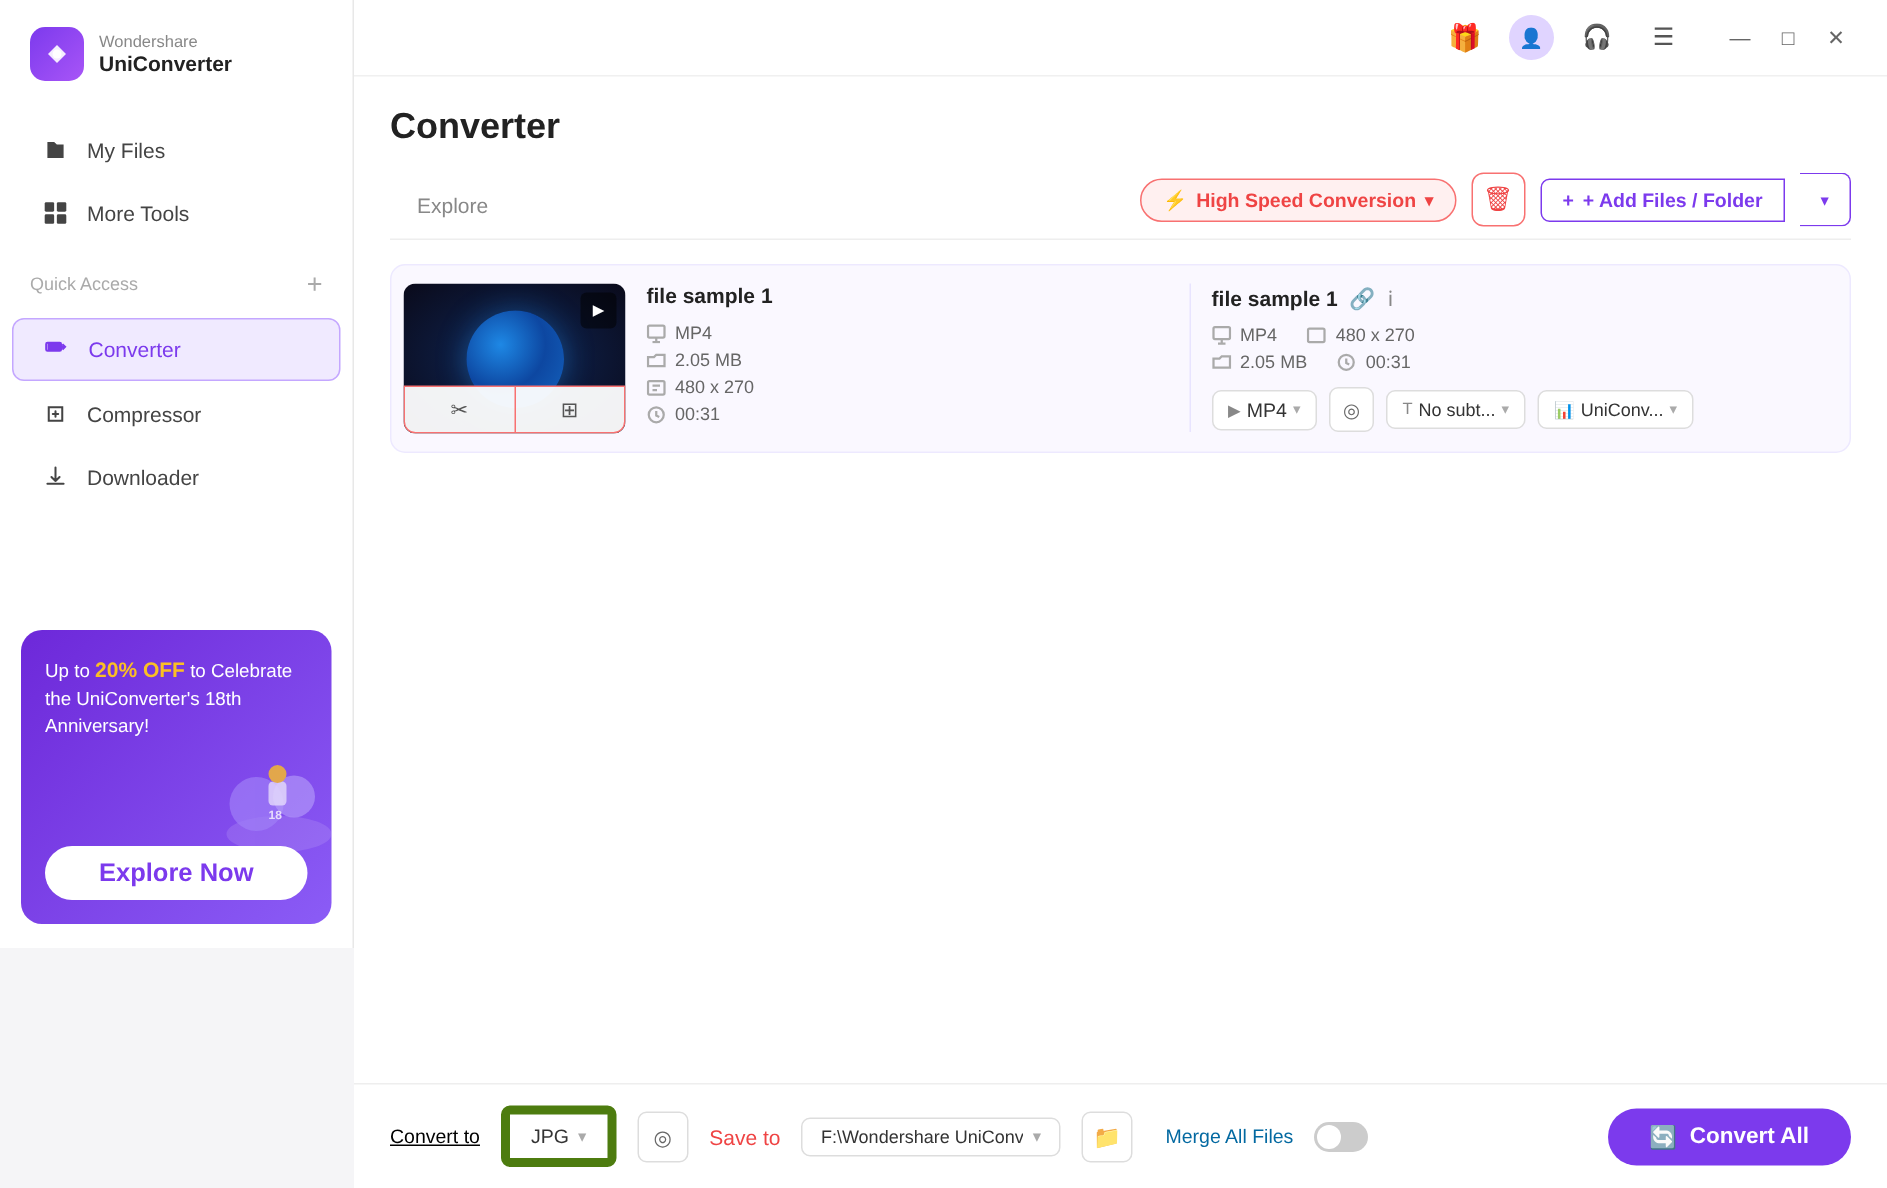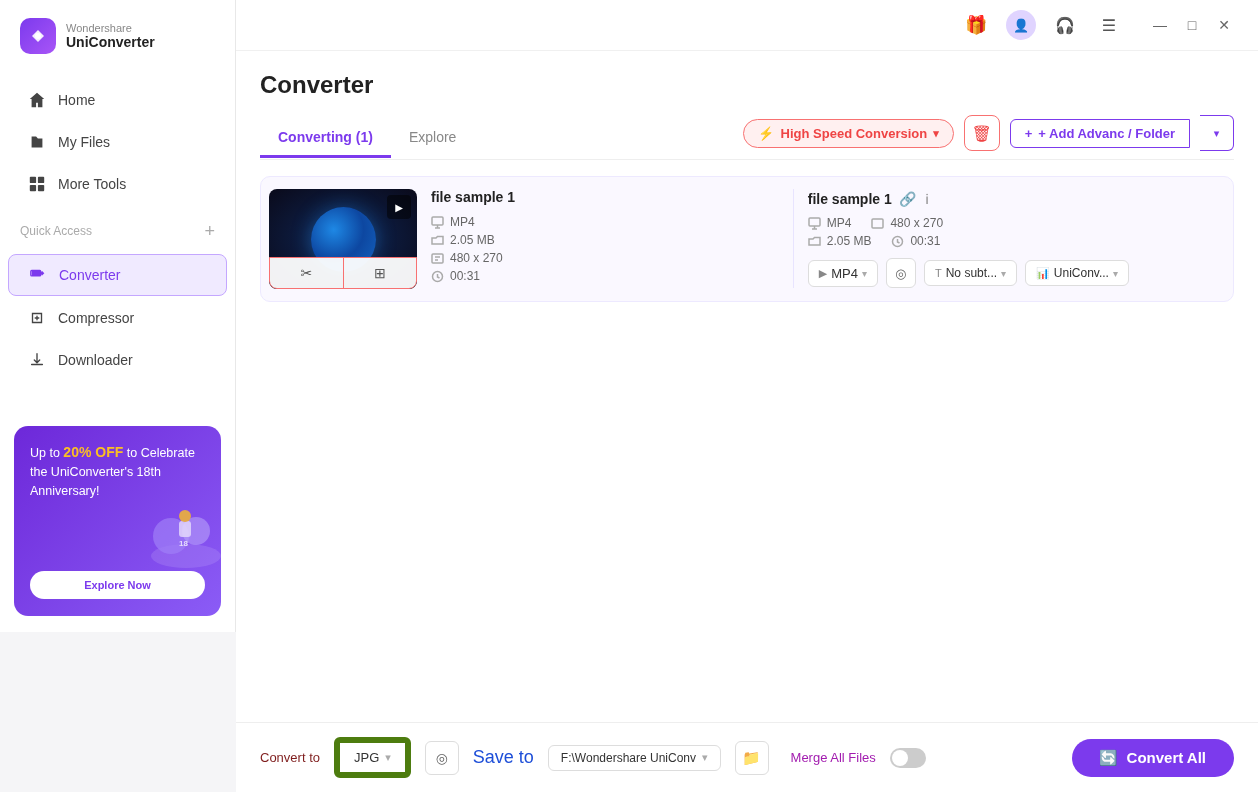--- a/index.html
+++ b/index.html
@@ -103,21 +103,21 @@
       right: -10px;
       width: 90px;
       height: 80px;
       opacity: 0.8;
     }
     .promo-btn {
       display: block;
       background: #fff;
       color: #7c3aed;
       font-weight: 700;
-      font-size: 11px;
+      font-size: 17px;
       border: none;
       border-radius: 20px;
       padding: 8px 16px;
       cursor: pointer;
       margin-top: 70px;
       text-align: center;
       position: relative;
       z-index: 2;
       width: 100%;
     }
@@ -474,22 +474,23 @@
     .bottom-bar {
       display: flex;
       align-items: center;
       padding: 14px 24px;
       border-top: 1px solid #eee;
       background: white;
       gap: 14px;
     }
     .convert-to-label {
       font-size: 13px;
-      color: #7f1d1d;
+      color: #000000;
       white-space: nowrap;
+      text-decoration: underline;
     }
     .convert-format-select {
       display: flex;
       align-items: center;
       gap: 6px;
       border: 6px solid #4d7c0f;
       border-radius: 6px;
       padding: 7px 14px;
       font-size: 13px;
       cursor: pointer;
@@ -503,22 +504,22 @@
       border-radius: 6px;
       background: white;
       cursor: pointer;
       display: flex;
       align-items: center;
       justify-content: center;
       font-size: 14px;
       color: #666;
     }
     .save-to-label {
-      font-size: 18px;
-      color: #1d4ed8;
+      font-size: 14px;
+      color: #ef4444;
       white-space: nowrap;
     }
     .save-path-select {
       display: flex;
       align-items: center;
       gap: 6px;
       border: 1px solid #ddd;
       border-radius: 6px;
       padding: 5px 12px;
       font-size: 12px;
@@ -537,21 +538,21 @@
     .folder-btn {
       width: 34px; height: 34px;
       border: 1px solid #ddd;
       border-radius: 6px;
       background: white;
       cursor: pointer;
       display: flex; align-items: center; justify-content: center;
       font-size: 15px; color: #666;
     }
     .merge-label {
-      font-size: 13px; color: #a21caf; white-space: nowrap; margin-left: 8px;
+      font-size: 13px; color: #0369a1; white-space: nowrap; margin-left: 8px;
     }
     .toggle-switch {
       width: 36px; height: 20px;
       background: #ccc;
       border-radius: 10px;
       position: relative;
       cursor: pointer;
     }
     .toggle-switch::after {
       content: '';
@@ -588,26 +589,20 @@
           <circle cx="10" cy="10" r="3" fill="white"></circle>
         </svg>
     </div>
     <div class="logo-text">
       <span class="logo-brand">Wondershare</span>
       <span class="logo-name">UniConverter</span>
     </div>
   </div>
 
   <div class="sidebar-nav">
-    <div class="sidebar-item">
-      <svg viewBox="0 0 20 20" fill="currentColor">
-          <path d="M10 2L2 9h2v9h5v-5h2v5h5V9h2L10 2z"></path>
-        </svg>
-      <span>Home</span>
-    </div>
     <div class="sidebar-item">
       <svg viewBox="0 0 20 20" fill="currentColor">
           <path d="M4 4h5l2 2h5v10H4V4z"></path>
         </svg>
       <span>My Files</span>
     </div>
     <div class="sidebar-item">
       <svg viewBox="0 0 20 20" fill="currentColor">
           <rect x="2" y="2" width="7" height="7" rx="1"></rect>
           <rect x="11" y="2" width="7" height="7" rx="1"></rect>
@@ -680,39 +675,36 @@
       <button class="win-btn">□</button>
       <button class="win-btn close">✕</button>
     </div>
   </div>
 
   <div class="content">
     <h1 class="page-title">Converter</h1>
 
     <div class="tabs-toolbar">
       <div class="tabs">
-        <div class="tab active">
-          <span>Converting (1)</span>
-        </div>
         <div class="tab">
           <span>Explore</span>
         </div>
       </div>
       <div class="toolbar-right">
         <button class="high-speed-btn">
           <span class="bolt">⚡</span>
           <span>High Speed Conversion</span>
           <span style="font-size:11px;">▾</span>
         </button>
         <button class="delete-btn">
           <span>🗑</span>
         </button>
         <button class="add-files-btn">
           <span>+</span>
-          <span>+ Add Advanc / Folder</span>
+          <span>+ Add Files / Folder</span>
         </button>
         <button class="add-files-dropdown">
           <span>▾</span>
         </button>
       </div>
     </div>
 
     <div class="file-list-area">
       <div class="file-item">
 

